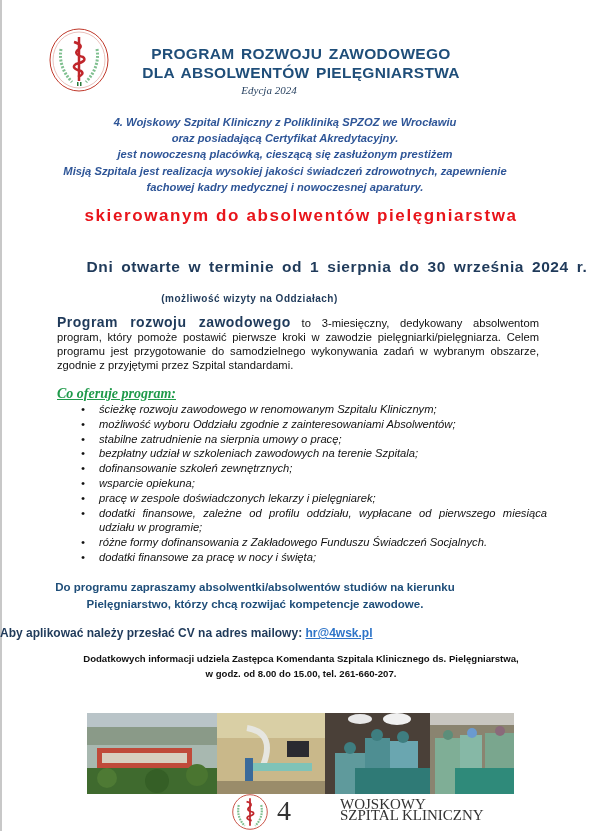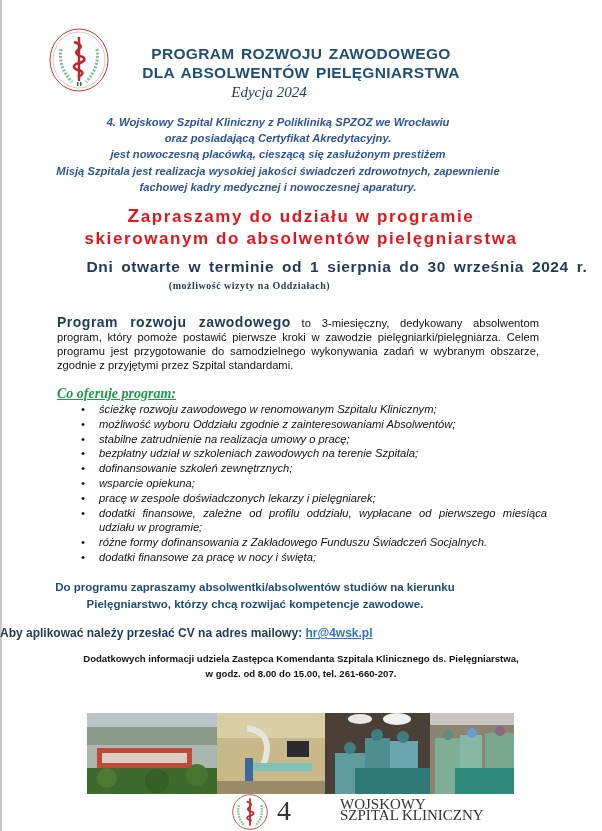--- a/index.html
+++ b/index.html
@@ -2,25 +2,25 @@
 <html><head>
 <meta charset="utf-8">
 <style>
   html, body { margin:0; padding:0; }
   body { width:602px; height:831px; background:#fff; position:relative; overflow:hidden;
          font-family:"Liberation Sans", sans-serif; }
   .left-border { position:absolute; left:0; top:0; width:2px; height:831px; background:#c8c8c8; }
   .abs { position:absolute; }
   .logo-top { left:48px; top:27px; width:62px; height:66px; }
   .title { left:0; width:602px; text-align:center; color:#1f4e79; font-weight:bold; font-size:15.5px; letter-spacing:0.3px; word-spacing:2px; }
-  .edition { left:0; width:538px; text-align:center; top:84px; font-family:"Liberation Serif", serif; font-style:italic; font-size:15px; color:#1f3a5a; }
-  .intro { left:1px; width:554px; text-align:center; top:114px; color:#2e5597; font-style:italic; font-weight:bold; font-size:11.2px; line-height:16.2px; }
+  .edition { left:0; width:538px; text-align:center; top:84px; font-family:"Liberation Serif", serif; font-style:italic; font-size:11px; color:#1f3a5a; }
+  .intro { left:8px; width:554px; text-align:center; top:114px; color:#2e5597; font-style:italic; font-weight:bold; font-size:11.2px; line-height:16.2px; }
   .invite { left:0; width:602px; text-align:center; top:205px; color:#e8141a; font-weight:bold; font-size:17px; letter-spacing:1.6px; line-height:22px; }
   .dates { left:0; width:602px; text-align:center; top:258px; color:#1f3a5a; font-weight:bold; font-size:15.5px; letter-spacing:0.6px; word-spacing:3px;padding-left:36px; }
-  .visit { left:0; width:499px; text-align:center; top:280px; color:#1f3a5a; font-weight:bold; font-size:10px; letter-spacing:0.5px;font-family:Liberation Serif, serif; }
+  .visit { left:0; width:499px; text-align:center; top:293px; color:#1f3a5a; font-weight:bold; font-size:10px; letter-spacing:0.5px; }
   .desc { left:57px; width:482px; top:315px; font-size:11.2px; line-height:14px; color:#111; text-align:justify; }
   .desc .strong { color:#1f3a5a; font-weight:bold; font-size:14px; letter-spacing:0.5px; }
   .offer-h { left:57px; top:386px; font-family:"Liberation Serif", serif; font-style:italic; font-weight:bold; font-size:14px; color:#1f9a4a; text-decoration:underline; }
   .offer-list { left:57px; top:402px; width:490px; margin:0; padding:0; list-style:none; font-size:11.2px; line-height:14.8px; color:#111;font-style:italic; }
   .offer-list li { position:relative; padding-left:42px; }
   .offer-list li::before { content:"•"; position:absolute; left:24px; top:0; }
   .closing { left:0; width:510px; text-align:center; top:579px; color:#1f4e79; font-weight:bold; font-size:11.5px; line-height:17px; }
   .apply { left:0; width:602px; text-align:left; top:626px; font-size:12px; font-weight:bold; color:#1f3a5a; }
   .apply a { color:#2e74c8; text-decoration:underline; }
   .info { left:0; width:602px; text-align:center; top:651px; font-size:9.6px; line-height:15px; color:#111; font-weight:bold; }
@@ -55,34 +55,33 @@
 
 <div class="abs intro">
   <div>4. Wojskowy Szpital Kliniczny z Polikliniką SPZOZ we Wrocławiu</div>
   <div>oraz posiadającą Certyfikat Akredytacyjny.</div>
   <div>jest nowoczesną placówką, cieszącą się zasłużonym prestiżem</div>
   <div>Misją Szpitala jest realizacja wysokiej jakości świadczeń zdrowotnych, zapewnienie</div>
   <div>fachowej kadry medycznej i nowoczesnej aparatury.</div>
 </div>
 
 <div class="abs invite">
-  <div><span style="font-size:19px;">Z</span><span>apraszamy do udziału w programie</span></div>
   <div>skierowanym do absolwentów pielęgniarstwa</div>
 </div>
 
 <div class="abs dates">Dni otwarte w terminie od 1 sierpnia do 30 września 2024 r.</div>
 <div class="abs visit">(możliwość wizyty na Oddziałach)</div>
 
 <div class="abs desc"><span class="strong">Program rozwoju zawodowego</span><span> to 3-miesięczny, dedykowany absolwentom program, który pomoże postawić pierwsze kroki w zawodzie pielęgniarki/pielęgniarza. Celem programu jest przygotowanie do samodzielnego wykonywania zadań w wybranym obszarze, zgodnie z przyjętymi przez Szpital standardami.</span></div>
 
 <div class="abs offer-h">Co oferuje program:</div>
 <ul class="abs offer-list">
   <li>ścieżkę rozwoju zawodowego w renomowanym Szpitalu Klinicznym;</li>
   <li>możliwość wyboru Oddziału zgodnie z zainteresowaniami Absolwentów;</li>
-  <li>stabilne zatrudnienie na realizacja umowy o pracę;</li>
+  <li>stabilne zatrudnienie na sierpnia umowy o pracę;</li>
   <li>bezpłatny udział w szkoleniach zawodowych na terenie Szpitala;</li>
   <li>dofinansowanie szkoleń zewnętrznych;</li>
   <li>wsparcie opiekuna;</li>
   <li>pracę w zespole doświadczonych lekarzy i pielęgniarek;</li>
   <li style="text-align:justify;">dodatki finansowe, zależne od profilu oddziału, wypłacane od pierwszego miesiąca udziału w programie;</li>
   <li>różne formy dofinansowania z Zakładowego Funduszu Świadczeń Socjalnych.</li>
   <li>dodatki finansowe za pracę w nocy i święta;</li>
 </ul>
 
 <div class="abs closing">

